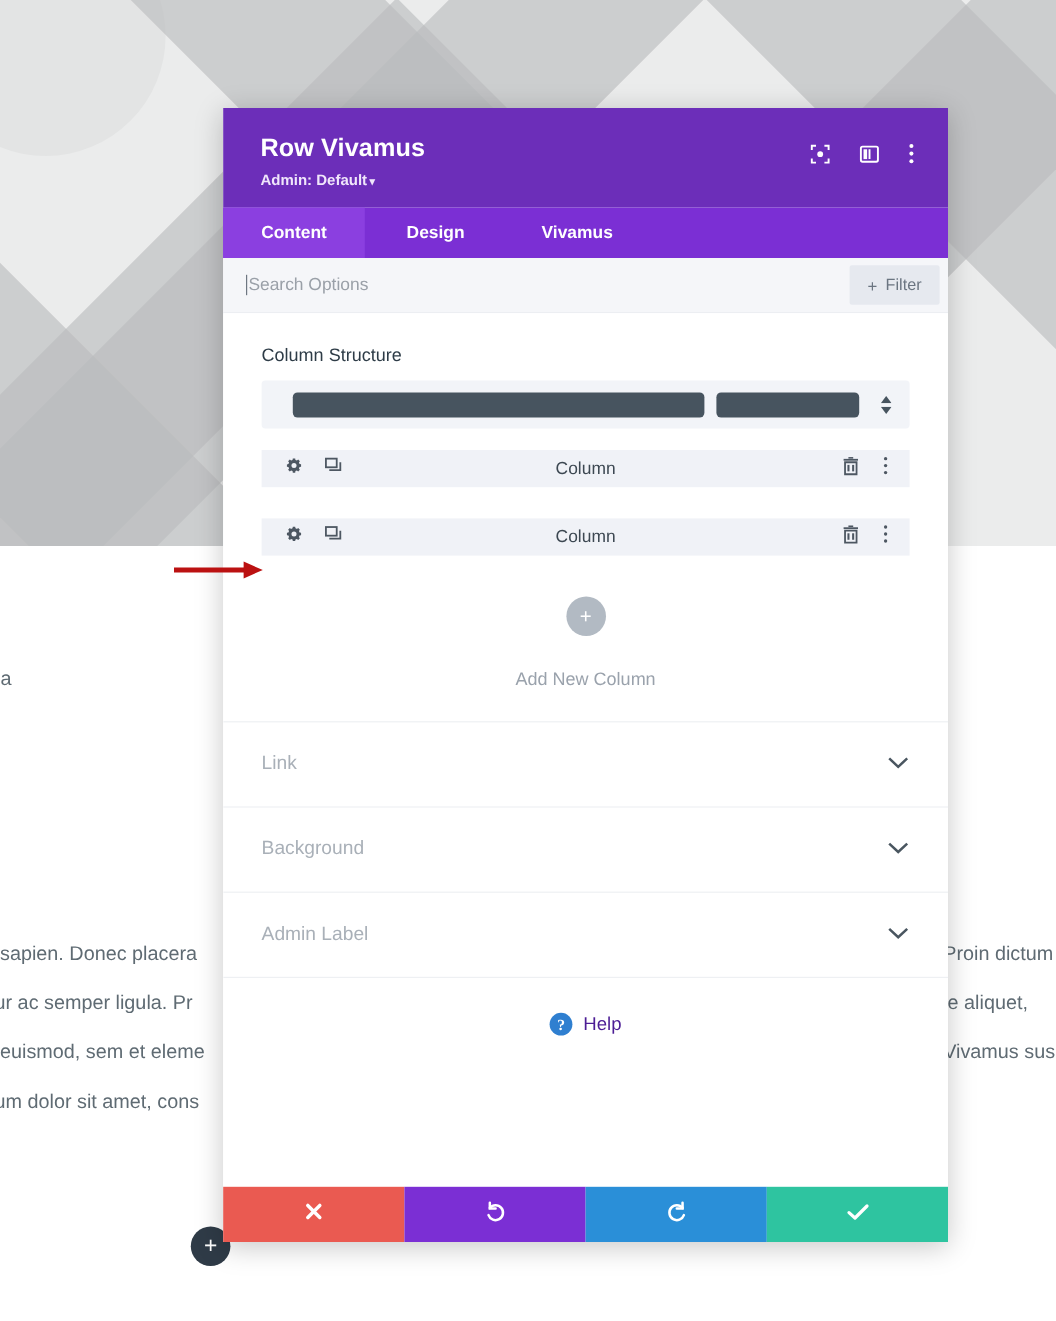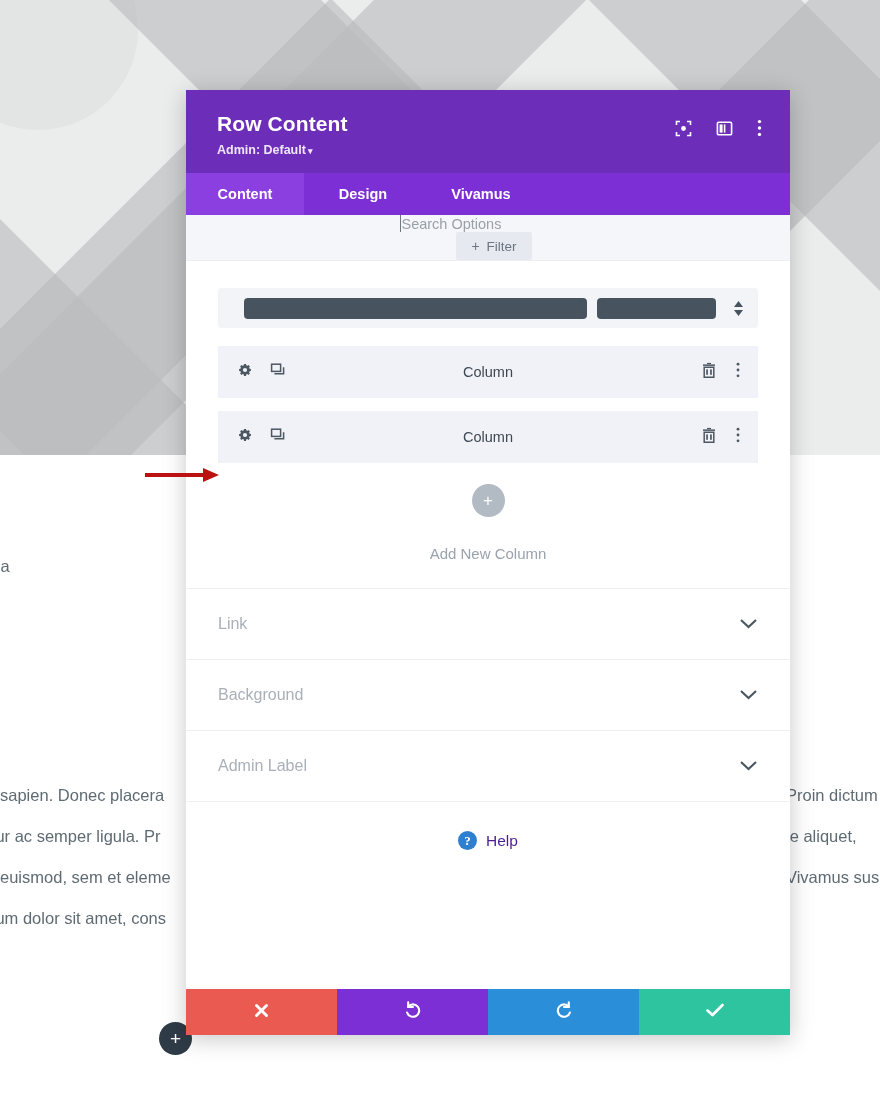--- a/index.html
+++ b/index.html
@@ -83,21 +83,20 @@
     color: #fff; font-size: 14.5px; font-weight: bold;
     padding: 0 26px; min-width: 118px;
   }
   .tab.active { background: #8b3fe0; }
 
   .searchbar {
     background: #f5f6f9; height: 46px;
     display: flex; align-items: center; justify-content: space-between;
     padding: 0 7px 0 19px;
     border-bottom: 1px solid #eceef2;
-    flex-direction: column;
   }
   .search-wrap { display: flex; align-items: center; flex: 1; }
   .caret-bar { width: 1px; height: 17px; background: #6e7782; margin-right: 1px; }
   .search-input {
     border: none; outline: none; background: transparent;
     font-family: "Liberation Sans", sans-serif;
     font-size: 14.5px; color: #8e949c; width: 100%;
   }
   .search-input::placeholder { color: #9aa0a8; }
   .filter-btn {
@@ -119,21 +118,21 @@
   .struct-bar { background: #47545f; height: 21px; border-radius: 4px; }
   .struct-bar.wide { flex: 2.88; }
   .struct-bar.narrow { flex: 1; }
   .struct-stepper {
     width: 24px; display: flex; flex-direction: column;
     align-items: center; justify-content: center; gap: 3px; color: #47545f;
   }
 
   .col-list { padding: 18px 32px 0 32px; }
   .col-row {
-    background: #f0f2f7; height: 52px; margin-bottom: 13px;
+    background: #f0f2f7; height: 31px; margin-bottom: 26px;
     display: flex; align-items: center; padding: 0 18px 0 19px;
     position: relative;
   }
   .col-left { display: flex; align-items: center; gap: 17px; color: #4d5762; }
   .col-title {
     position: absolute; left: 0; right: 0; text-align: center;
     font-size: 14.5px; color: #3d4852; pointer-events: none;
   }
   .col-right {
     margin-left: auto; display: flex; align-items: center; gap: 19px; color: #4d5762;
@@ -207,21 +206,21 @@
 
   <svg class="annot-arrow" width="78" height="20" viewBox="0 0 78 20">
     <line x1="2" y1="10" x2="62" y2="10" stroke="#bb1111" stroke-width="4"></line>
     <polygon points="60,3 76,10 60,17" fill="#bb1111"></polygon>
   </svg>
 
   <div class="modal">
 
     <div class="modal-header">
       <div>
-        <div class="mh-title">Row Content</div>
+        <div class="mh-title">Row Vivamus</div>
         <div class="mh-preset">
           <span>Admin: Default</span><span class="mh-caret">▾</span>
         </div>
       </div>
       <div class="mh-icons">
         <span>
           <svg width="17" height="17" viewBox="0 0 17 17" fill="none" stroke="#ffffff" stroke-width="1.6">
             <path d="M1.5 5V1.5H5"></path>
               <path d="M12 1.5h3.5V5"></path>
             <path d="M15.5 12v3.5H12"></path>
@@ -259,20 +258,21 @@
       </div>
       <div class="filter-btn">
         <span class="filter-plus">+</span>
         <span>Filter</span>
       </div>
     </div>
 
     <div class="modal-body">
 
       <div class="section-pad">
+        <div class="field-label">Column Structure</div>
         <div class="struct-select">
           <div class="struct-bar wide"></div>
           <div class="struct-bar narrow"></div>
           <div class="struct-stepper">
             <svg width="9" height="6" viewBox="0 0 9 6">
                 <polygon points="4.5,0 9,6 0,6" fill="#47545f"></polygon>
               </svg>
             <svg width="9" height="6" viewBox="0 0 9 6">
                 <polygon points="4.5,6 0,0 9,0" fill="#47545f"></polygon>
               </svg>

